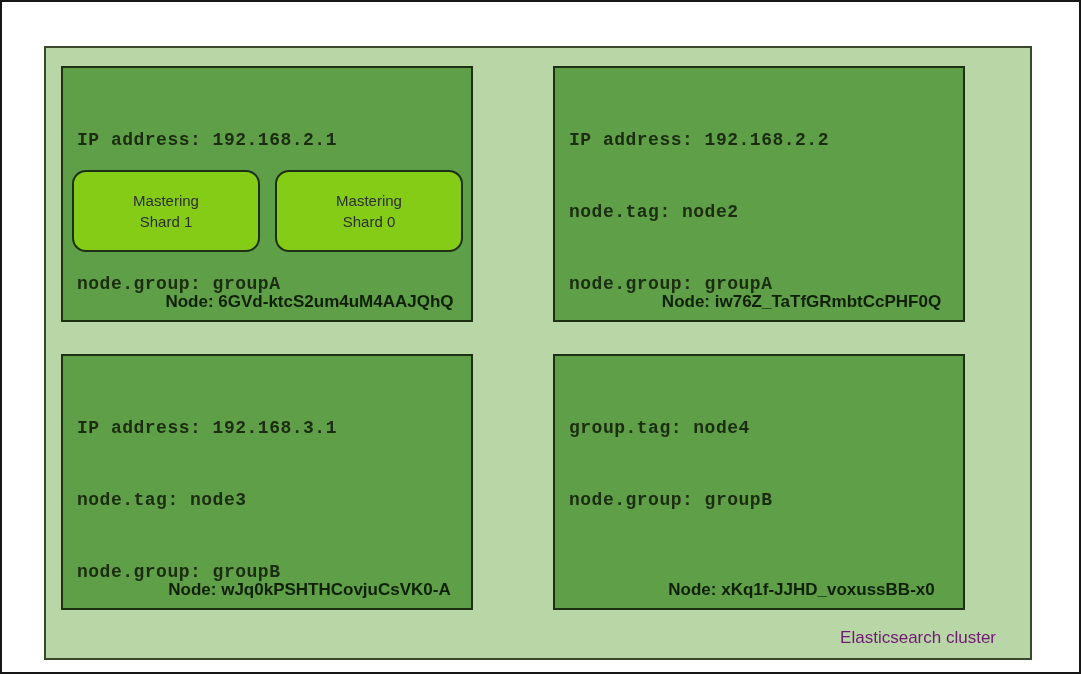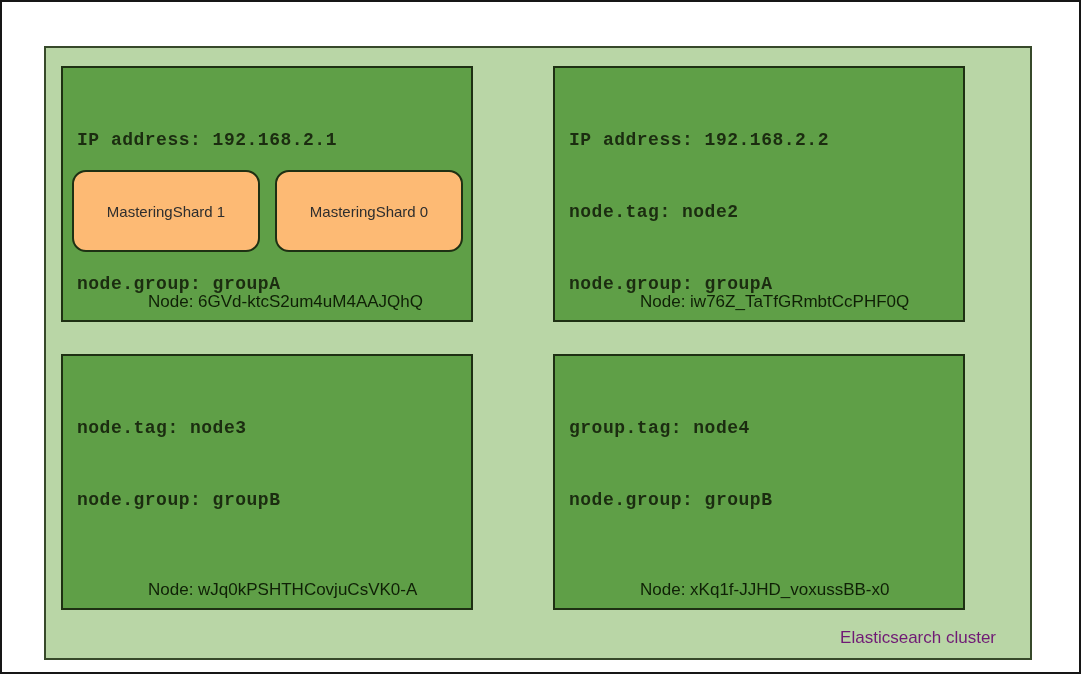--- a/index.html
+++ b/index.html
@@ -45,39 +45,39 @@
   }
 
   .shards {
     position: absolute;
     left: 9px; top: 102px;
     display: flex;
     gap: 15px;
   }
   .shard {
     width: 188px; height: 82px;
-    background: #fdba74;
+    background: #84cc16;
     border: 2px solid #1e3013;
     border-radius: 14px;
     display: flex;
-    flex-direction: row;
+    flex-direction: column;
     align-items: center;
     justify-content: center;
     font-size: 15px;
     line-height: 21px;
     color: #2e2e2e;
     text-align: center;
   }
 
   .nodeid {
     position: absolute;
     left: 0; right: 0; bottom: 8px;
     padding-left: 85px;
-    text-align: left;
-    font-weight: normal;
+    text-align: center;
+    font-weight: bold;
     font-size: 17px;
     color: #0f2006;
   }
 
   .cluster-label {
     position: absolute;
     right: 34px; bottom: 10px;
     font-size: 17px;
     color: #701a75;
   }
@@ -111,20 +111,21 @@
       <div class="cfg">
         <div>IP address: 192.168.2.2</div>
         <div>node.tag: node2</div>
         <div>node.group: groupA</div>
       </div>
       <div class="nodeid">Node: iw76Z_TaTfGRmbtCcPHF0Q</div>
     </div>
 
     <div class="node n3">
       <div class="cfg">
+        <div>IP address: 192.168.3.1</div>
         <div>node.tag: node3</div>
         <div>node.group: groupB</div>
       </div>
       <div class="nodeid">Node: wJq0kPSHTHCovjuCsVK0-A</div>
     </div>
 
     <div class="node n4">
       <div class="cfg">
         <div>group.tag: node4</div>
         <div>node.group: groupB</div>

